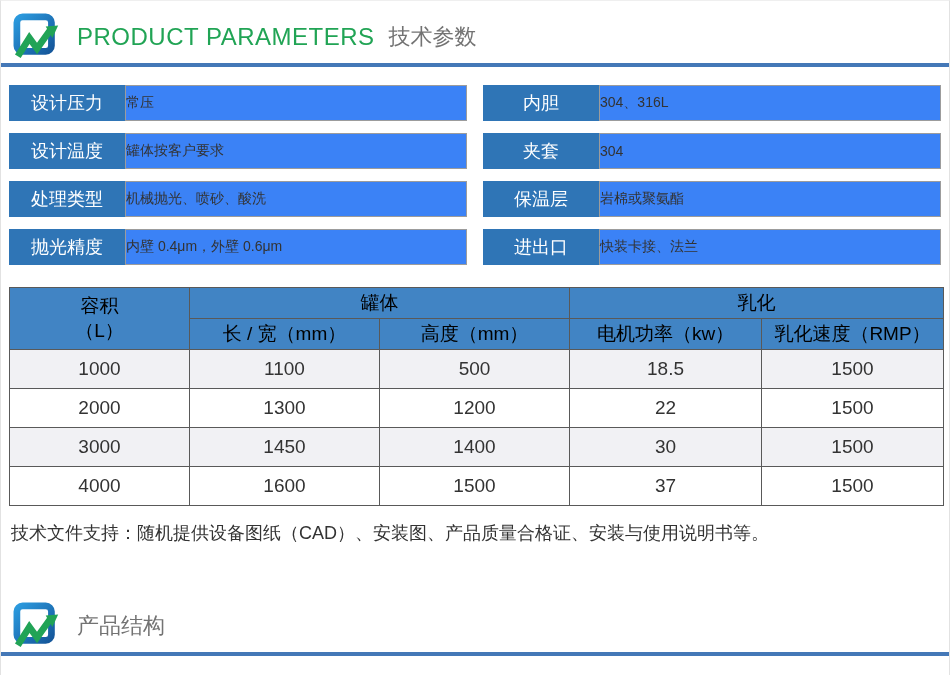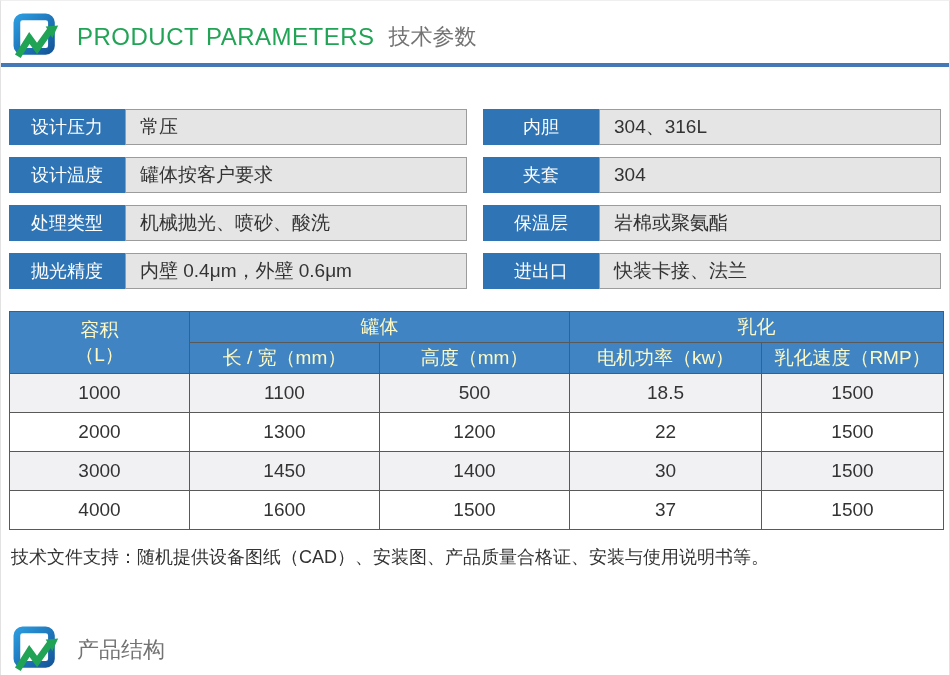--- a/index.html
+++ b/index.html
@@ -31,57 +31,56 @@
   .sec-title-zh {
     margin-left: 14px;
     font-size: 22px;
     color: #737373;
   }
   .blue-line { height: 4px; background: #4478b7; width: 100%; }
 
   
   .params {
     display: flex; gap: 16px;
-    margin: 42px 8px 0 8px;
+    margin: 18px 8px 0 8px;
   }
   .param-col { flex: 1; }
   .param-row {
     display: flex;
     height: 36px;
     margin-bottom: 12px;
   }
   .param-row:last-child { margin-bottom: 0; }
   .param-label {
     width: 116px; flex: 0 0 auto;
     background: #2f75b6;
     color: #ffffff;
     font-size: 18px;
     display: flex; align-items: center; justify-content: center;
   }
   .param-value {
     flex: 1;
     border: 1px solid #9c9c9c;
-    background: #e5e5e5;
+    background: #3b82f6;
     color: #333333;
-    font-size: 19px;
+    font-size: 14px;
     display: flex; align-items: center;
-    padding-left: 14px;
   }
 
   
   table.spec {
     width: 934px;
     margin: 22px 8px 0 8px;
     border-collapse: collapse;
     table-layout: fixed;
   }
   table.spec th, table.spec td { border: 1px solid #595959; }
   table.spec thead th {
     background: #4184c4;
-    color: #fef9c3;
+    color: #000000;
     font-weight: normal;
     font-size: 19px;
     text-align: center;
     height: 31px;
     margin-left: 48px;
   }
   table.spec tbody td {
     font-size: 19px;
     color: #333333;
     text-align: center;

